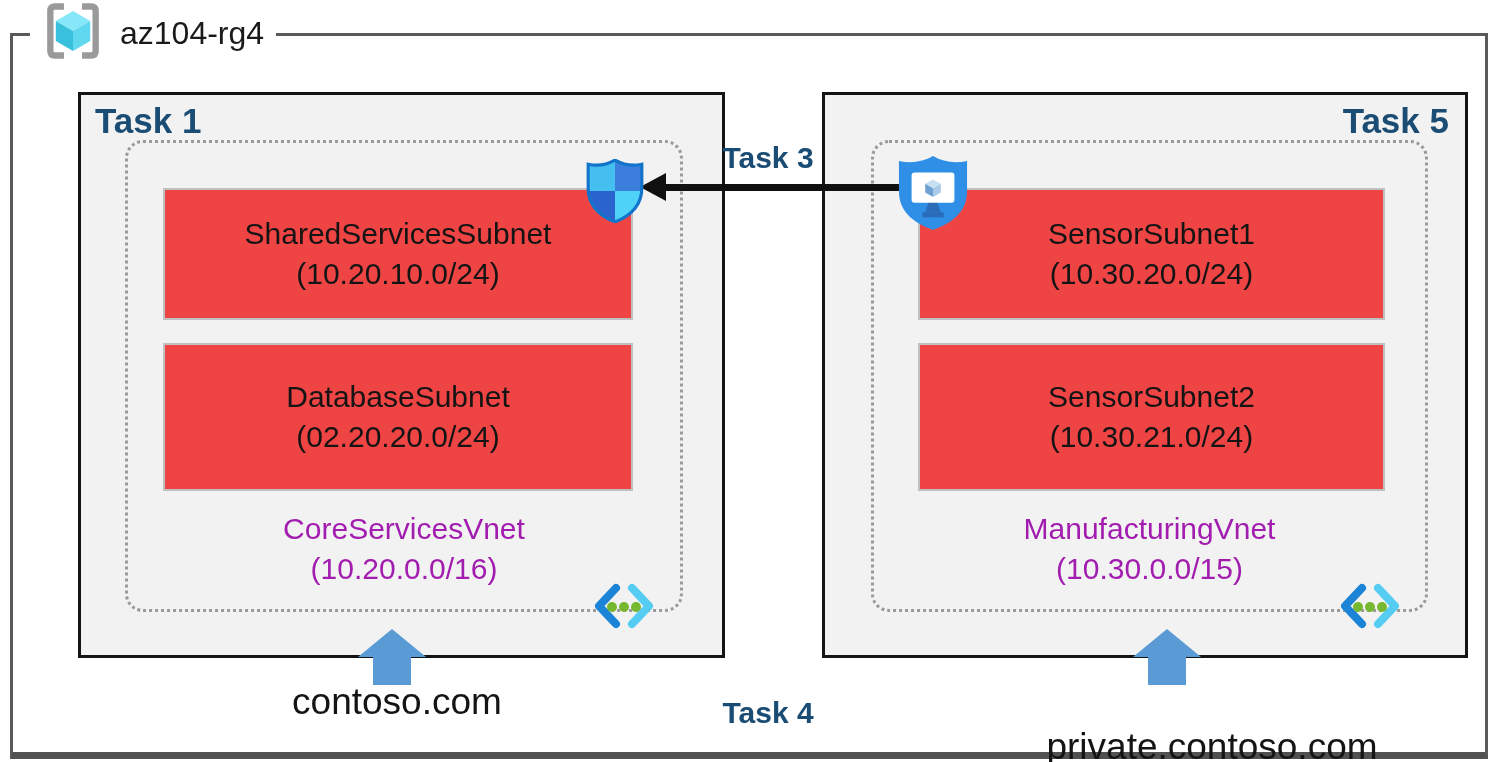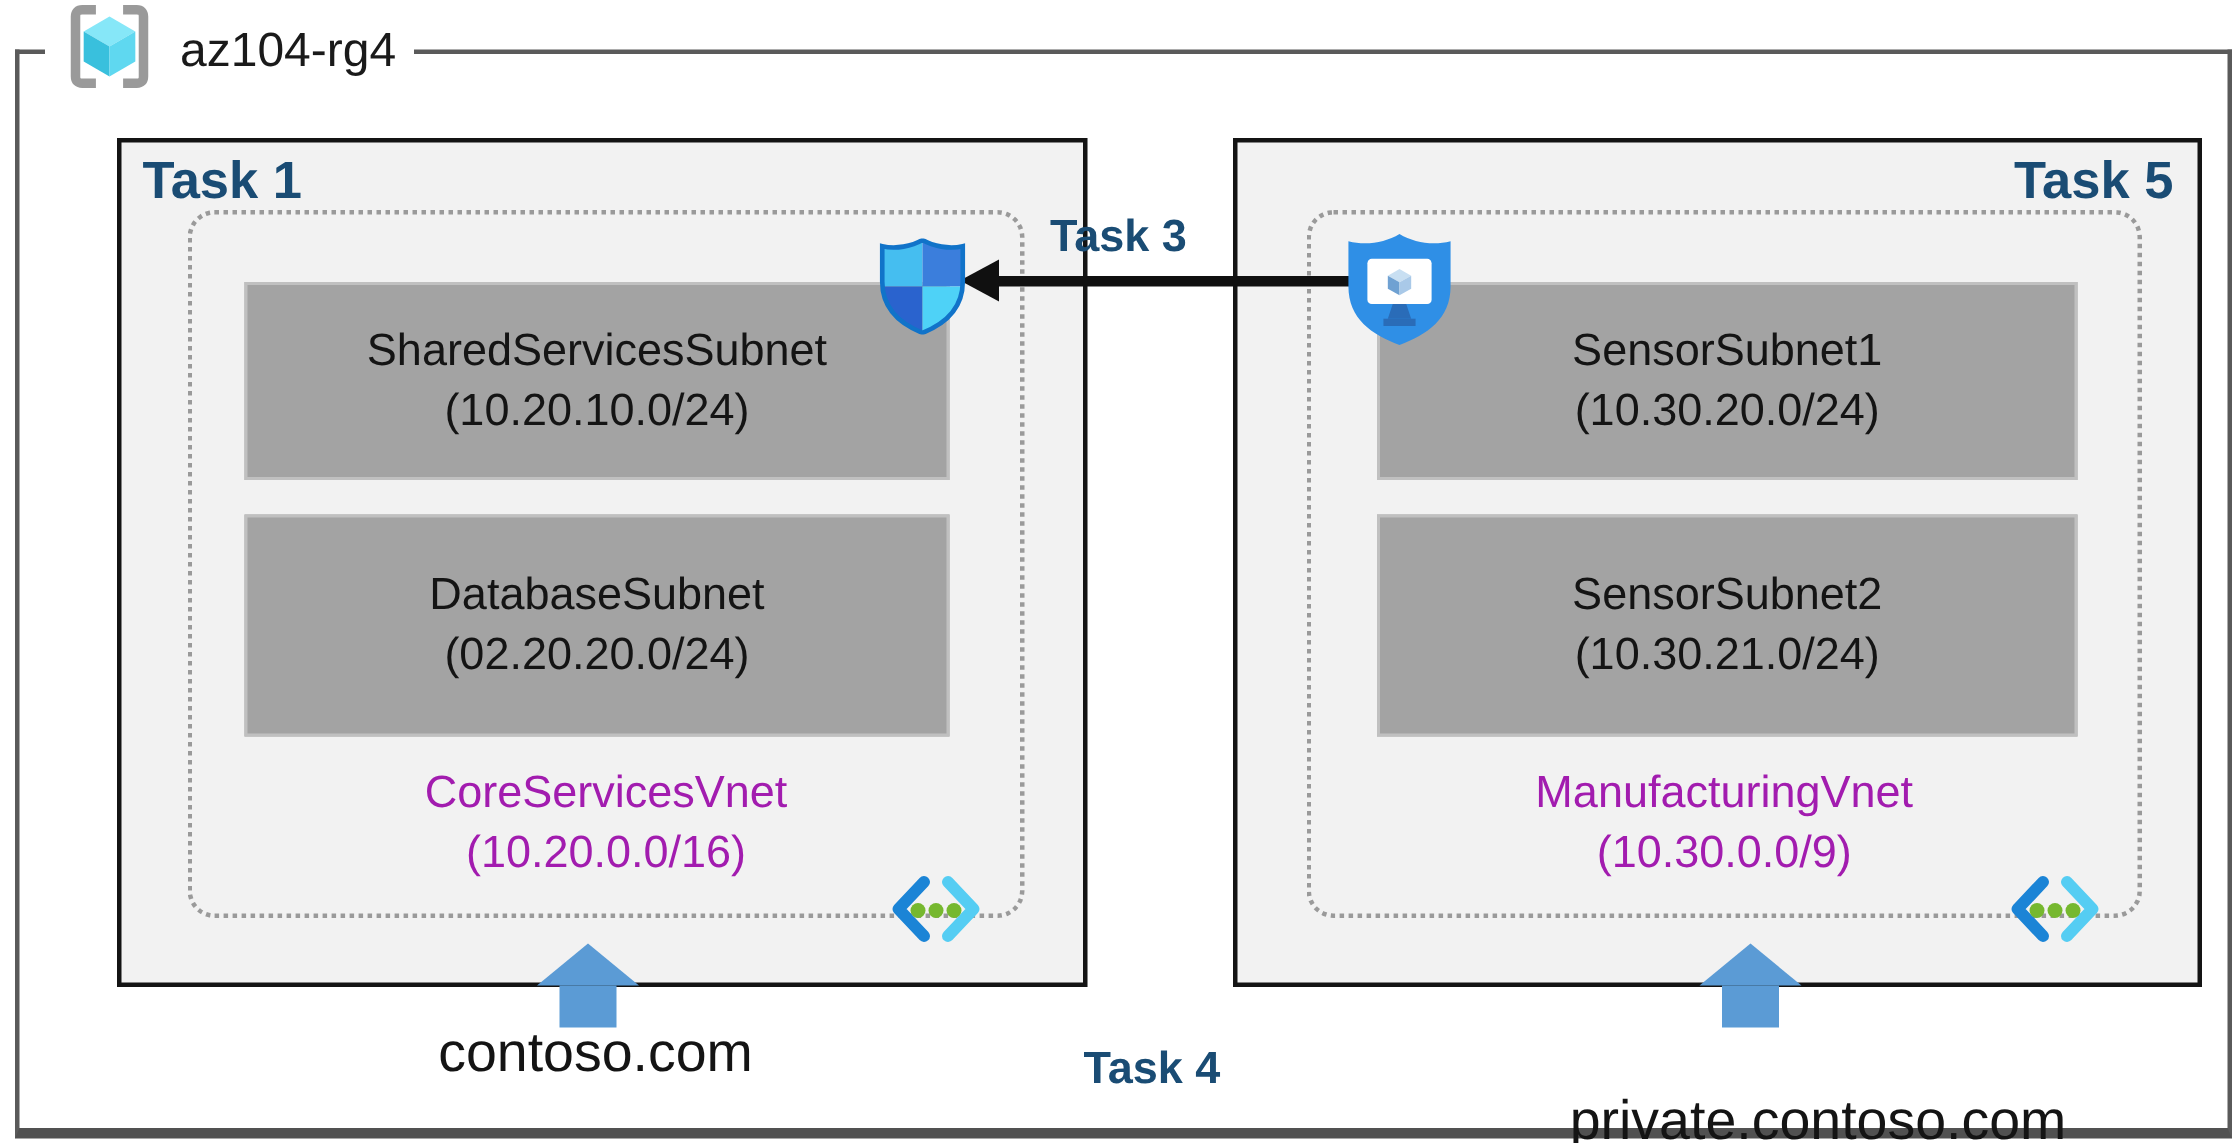--- a/index.html
+++ b/index.html
@@ -28,39 +28,39 @@
     position:absolute;font-weight:bold;font-size:35px;color:#1a4c74;
   }
   .task-label.tl{left:14px;top:6px;}
   .task-label.tr{right:16px;top:6px;}
   .dashed-vnet{
     position:absolute;left:44px;top:45px;width:558px;height:472px;box-sizing:border-box;
     border:3px dotted #9a9a9a;border-radius:18px;
   }
   .task-box.right .dashed-vnet{left:46px;width:557px;}
   .subnet{
-    position:absolute;left:82px;width:470px;box-sizing:border-box;background:#a3a3a3;
+    position:absolute;left:82px;width:470px;box-sizing:border-box;background:#ef4444;
     border:2px solid #c0c0c0;display:flex;flex-direction:column;justify-content:center;
     text-align:center;font-size:30px;line-height:40px;color:#141414;
   }
   .task-box.right .subnet{left:93px;width:467px;}
   .subnet.first{top:93px;height:132px;}
   .subnet.second{top:248px;height:148px;}
   .vnet-label{
     position:absolute;left:44px;width:558px;top:414px;text-align:center;
     font-size:30px;line-height:40px;color:#a21caf;
   }
   .task-box.right .vnet-label{left:46px;width:557px;}
   
   .peer-arrow-line{position:absolute;left:662px;top:184px;width:240px;height:7px;background:#101010;z-index:6;}
   .peer-arrow-head{
     position:absolute;left:640px;top:173px;width:0;height:0;z-index:6;
     border-top:14px solid transparent;border-bottom:14px solid transparent;border-right:26px solid #101010;
   }
-  .task3-label{position:absolute;left:700px;top:141px;width:136px;text-align:left;
+  .task3-label{position:absolute;left:700px;top:141px;width:136px;text-align:center;
     font-weight:bold;font-size:30px;color:#1a4c74;z-index:6;}
   
   .icon-abs{position:absolute;z-index:7;line-height:0;}
   .defender-pos{left:586px;top:159px;}
   .bastion-pos{left:897px;top:154px;}
   .vnet-icon-left{left:591px;top:583px;z-index:5;}
   .vnet-icon-right{left:1337px;top:583px;z-index:5;}
   
   .up-arrow{position:absolute;width:68px;z-index:8;}
   .up-arrow .head{width:0;height:0;margin:0 auto;
@@ -118,21 +118,21 @@
     <div class="subnet first">
       <span>SensorSubnet1</span>
       <span>(10.30.20.0/24)</span>
     </div>
     <div class="subnet second">
       <span>SensorSubnet2</span>
       <span>(10.30.21.0/24)</span>
     </div>
     <div class="vnet-label">
       <div>ManufacturingVnet</div>
-      <div>(10.30.0.0/9)</div>
+      <div>(10.30.0.0/15)</div>
     </div>
   </div>
 
   <div class="task3-label">Task 3</div>
   <div class="peer-arrow-line"></div>
   <div class="peer-arrow-head"></div>
 
   <div class="icon-abs defender-pos">
     <svg width="58" height="64" viewBox="0 0 56 62">
       <defs>

